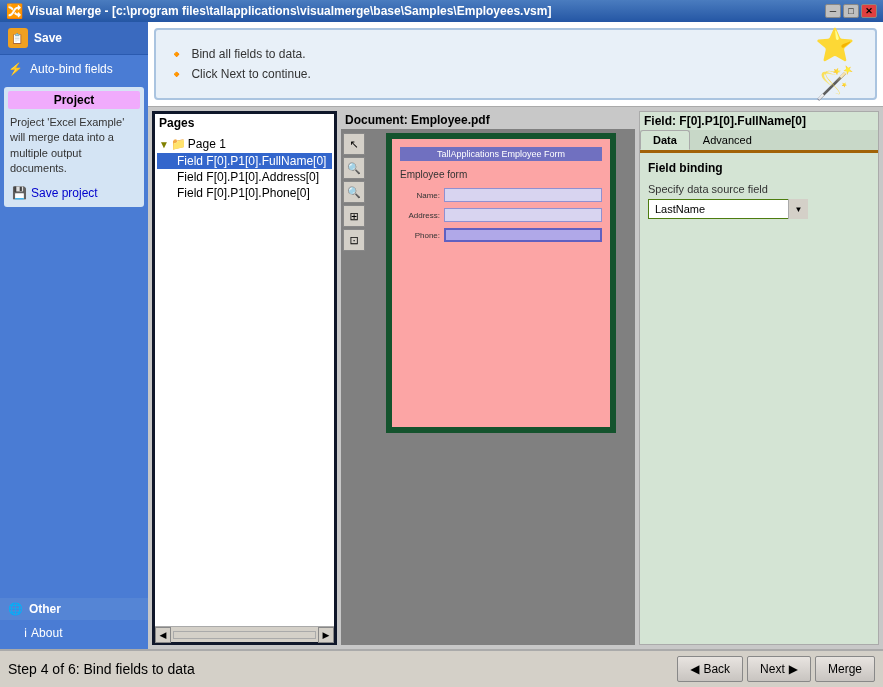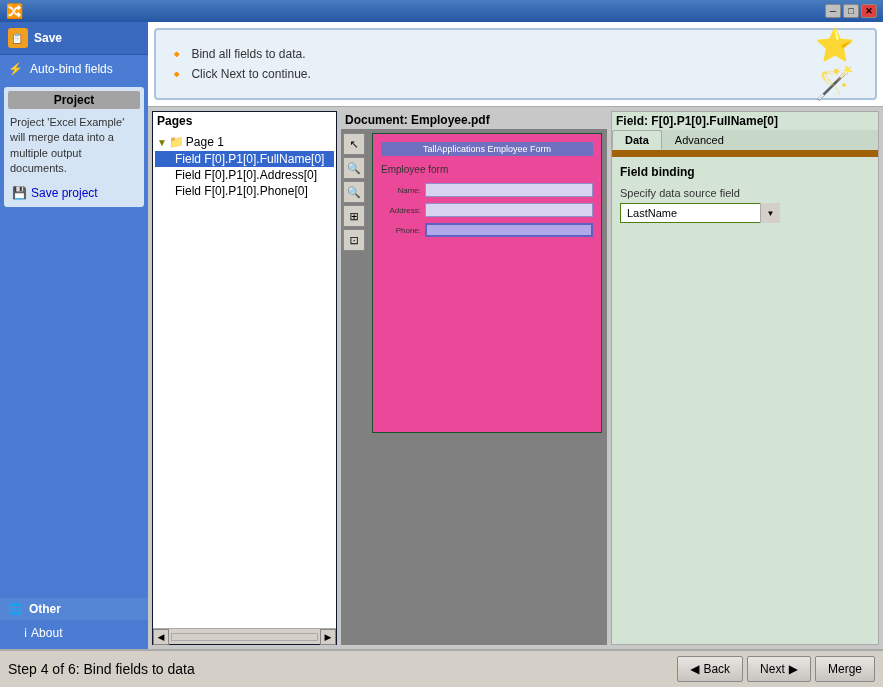--- a/index.html
+++ b/index.html
@@ -76,21 +76,21 @@
     }
 
     #project-section {
       background: #d4e4f4;
       margin: 4px;
       padding: 4px;
       border-radius: 3px;
       flex: 0 0 auto;
     }
     #project-title {
-      background: #a3a3a3;
+      background: #f0abfc;
       color: #000;
       padding: 2px 4px;
       font-weight: bold;
       text-align: center;
       margin-bottom: 4px;
       border-radius: 2px;
     }
     #project-text { color: #333; font-size: 11px; line-height: 1.4; padding: 2px; }
 
     #save-project-btn {
@@ -158,21 +158,21 @@
       flex: 1;
       background: #c8c8c8;
       padding: 4px;
       gap: 4px;
     }
 
     
     #pages-panel {
       width: 185px;
       background: white;
-      border: 1px solid #0f172a;
+      border: 3px solid #0f172a;
       display: flex;
       flex-direction: column;
     }
     #pages-title {
       padding: 2px 4px;
       font-weight: bold;
       color: #000;
       font-size: 12px;
     }
     #pages-tree {
@@ -243,24 +243,24 @@
     .doc-tool-btn {
       width: 22px; height: 22px;
       background: #d4d0c8;
       border: 1px solid #888;
       display: flex; align-items: center; justify-content: center;
       cursor: pointer; font-size: 11px;
     }
     #pdf-page {
       width: 230px;
       height: 300px;
-      background: #ec4899;
+      background: #fca5a5;
       margin-left: 26px;
       margin-top: 4px;
-      border: 1px solid #14532d;
+      border: 6px solid #14532d;
       padding: 8px;
       position: relative;
     }
     #pdf-page-title {
       text-align: center;
       color: white;
       background: #7070c0;
       font-size: 9px;
       padding: 2px;
       margin-bottom: 8px;
@@ -276,30 +276,30 @@
     .pdf-field {
       flex: 1;
       height: 14px;
       background: #d8d4f0;
       border: 1px solid #9090d0;
     }
     .pdf-field.highlighted { background: #b0a8e8; border: 2px solid #6060c0; }
 
     
     #right-panel {
-      width: 268px;
+      width: 240px;
       background: #d4e4d4;
       display: flex;
       flex-direction: column;
       border: 1px solid #aaa;
     }
     #field-title { padding: 2px 4px; font-weight: bold; color: #000; font-size: 12px; }
     #field-tabs {
       display: flex;
-      border-bottom: 7px solid #a16207;
+      border-bottom: 3px solid #a16207;
       background: #c8d8c8;
     }
     .field-tab {
       padding: 3px 12px;
       cursor: pointer;
       border: 1px solid transparent;
       font-size: 11px;
       border-radius: 3px 3px 0 0;
     }
     .field-tab.active {
@@ -379,20 +379,21 @@
       border-bottom: 1px solid #aaa;
       padding: 0;
     }
   </style>
 </head>
 <body>
 
 <div id="title-bar">
   <div id="title-text">
     <span style="font-size:14px;">🔀</span>
+    <span>Visual Merge - [c:\program files\tallapplications\visualmerge\base\Samples\Employees.vsm]</span>
   </div>
   <div id="title-controls">
     <div class="title-btn">─</div>
     <div class="title-btn">□</div>
     <div class="title-btn close">✕</div>
   </div>
 </div>
 
 <div id="main-layout">
 

